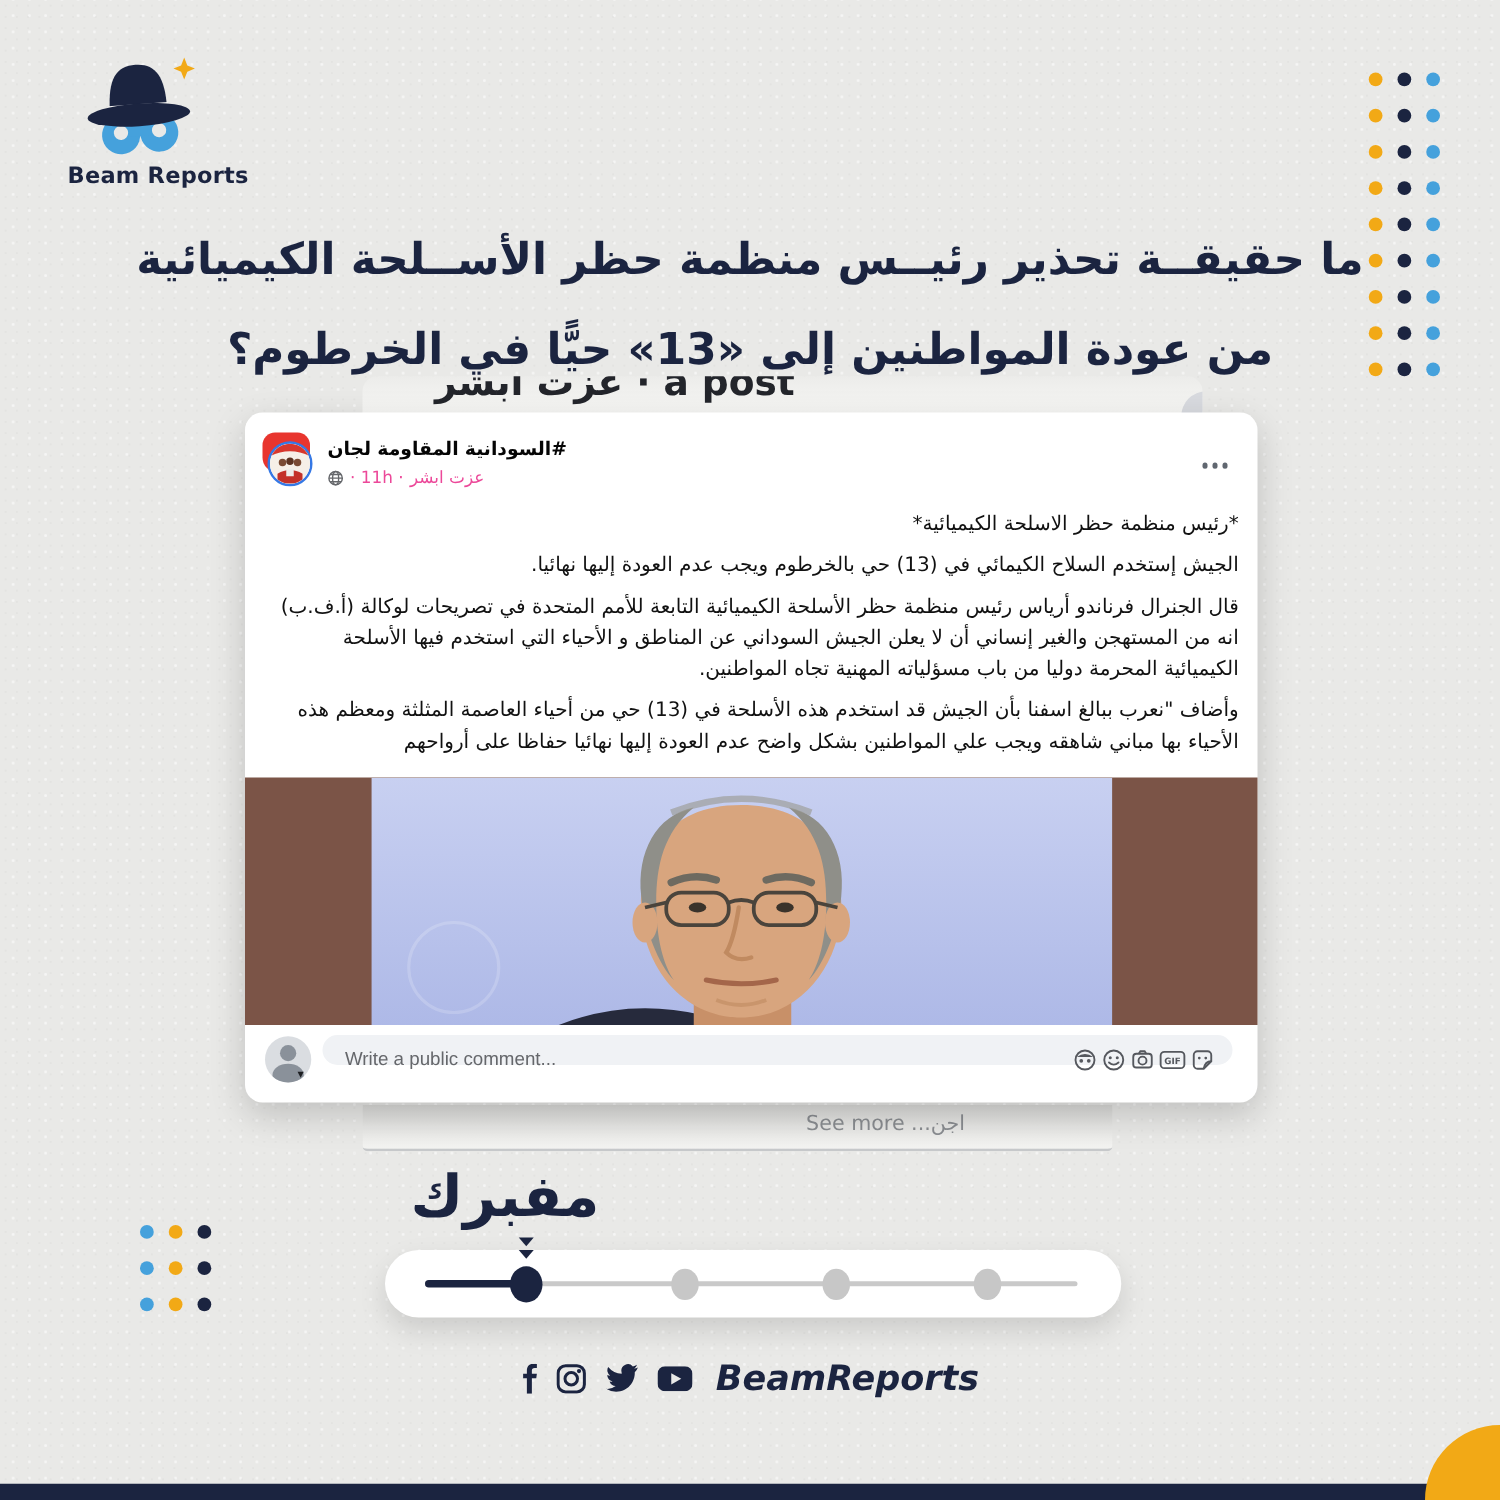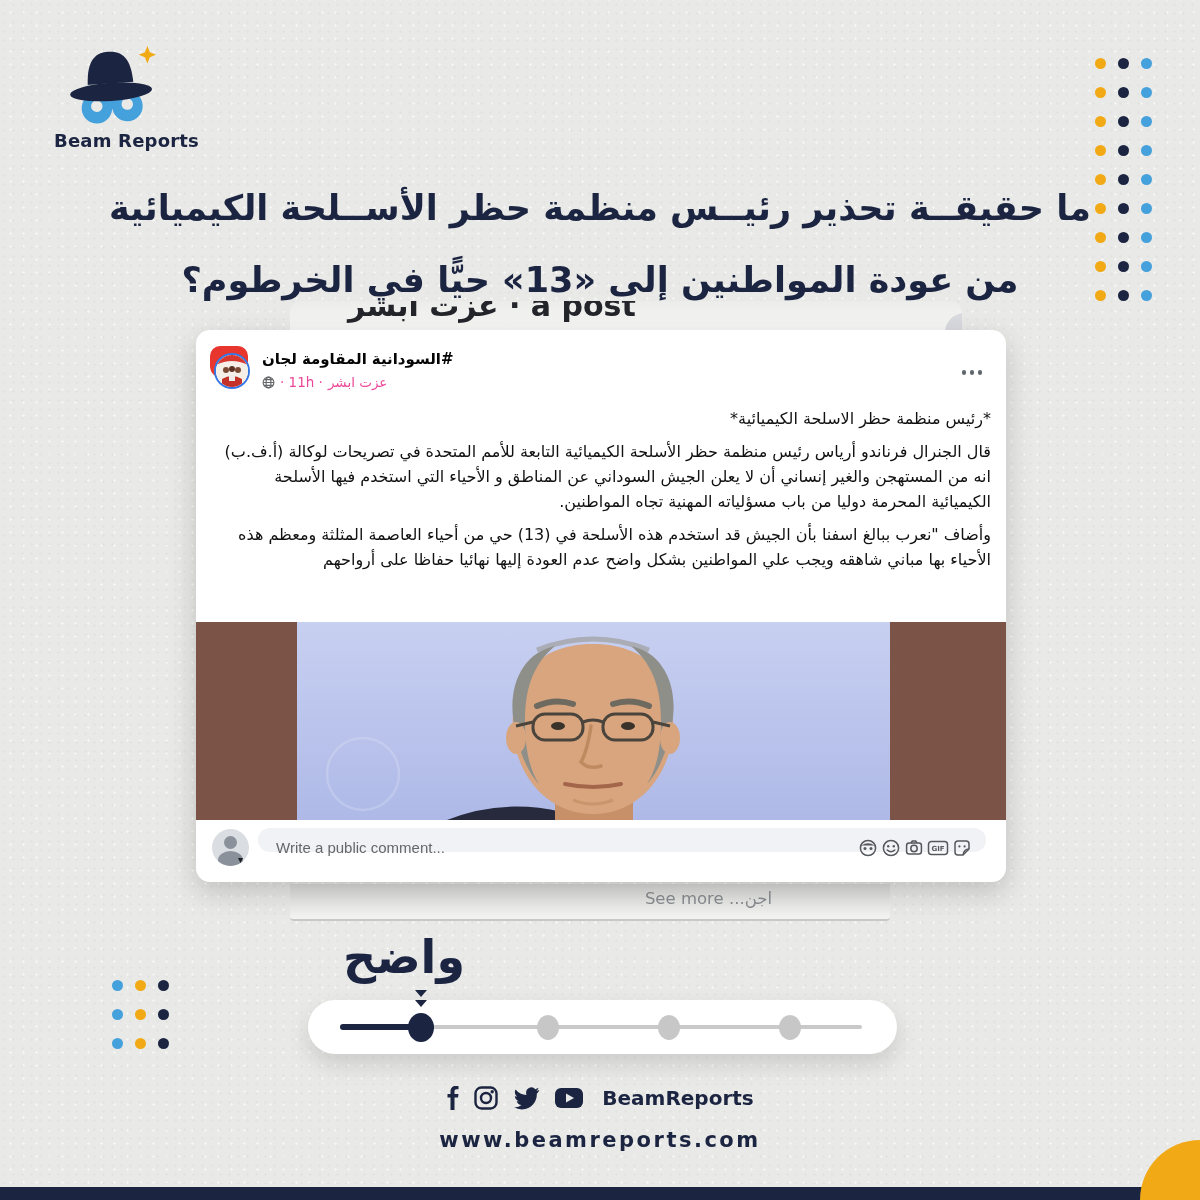--- a/index.html
+++ b/index.html
@@ -64,21 +64,21 @@
   .slider-fill{position:absolute;left:32px;top:24px;width:82px;height:6px;background:#1B2440;border-radius:3px;}
   .s-dot{position:absolute;border-radius:50%;}
   .s-dot.active{left:100px;top:13px;width:26px;height:29px;background:#1B2440;}
   .s-dot.g1{left:229px;top:15px;}
   .s-dot.g2{left:350px;top:15px;}
   .s-dot.g3{left:471px;top:15px;}
   .s-dot.gray{width:22px;height:25px;background:#C7C7C7;}
   
   .footer-row{position:absolute;left:0;top:1086px;width:1200px;display:flex;justify-content:center;align-items:center;gap:15px;}
   .footer-row svg{display:block;}
-  .footer-handle{font-size:20px;font-weight:bold;color:#1B2440;margin-left:4px;}
+  .footer-handle{font-size:28px;font-weight:bold;color:#1B2440;margin-left:4px;font-style:italic;}
   .footer-url{position:absolute;left:0;top:1128px;width:1200px;text-align:center;font-size:21px;font-weight:bold;
     color:#1B2440;letter-spacing:2.5px;}
   .bottom-bar{position:absolute;left:0;top:1187px;width:1200px;height:13px;background:#1B2440;}
   .corner-yellow{position:absolute;right:0;bottom:0;width:60px;height:60px;background:#F2A916;border-top-left-radius:100%;z-index:4;}
 </style>
 </head>
 <body>
 
 <div class="canvas">
 
@@ -190,20 +190,21 @@
     </div>
 
     <div class="fb-menu">
         <i></i>
         <i></i>
         <i></i>
       </div>
 
     <div class="fb-body" dir="rtl">
       <p>*رئيس منظمة حظر الاسلحة الكيميائية*</p>
+      <p>الجيش إستخدم السلاح الكيمائي في (13) حي بالخرطوم ويجب عدم العودة إليها نهائيا.</p>
       <p>قال الجنرال فرناندو أرياس رئيس منظمة حظر الأسلحة الكيميائية التابعة للأمم المتحدة في تصريحات لوكالة (أ.ف.ب) انه من المستهجن والغير إنساني أن لا يعلن الجيش السوداني عن المناطق و الأحياء التي استخدم فيها الأسلحة الكيميائية المحرمة دوليا من باب مسؤلياته المهنية تجاه المواطنين.</p>
       <p>وأضاف "نعرب ببالغ اسفنا بأن الجيش قد استخدم هذه الأسلحة في (13) حي من أحياء العاصمة المثلثة ومعظم هذه الأحياء بها مباني شاهقه ويجب علي المواطنين بشكل واضح عدم العودة إليها نهائيا حفاظا على أرواحهم</p>
     </div>
 
     <div class="photo-band">
       <div class="photo">
         <svg width="593" height="198" viewBox="0 0 593 198">
           <defs>
             <linearGradient id="pg" x1="0" y1="0" x2="0" y2="1">
               <stop offset="0" stop-color="#C8D0F1"></stop>
@@ -274,21 +275,21 @@
             <path d="M3 6 a3 3 0 0 1 3-3 H14 a3 3 0 0 1 3 3 V11 L11 17 H6 a3 3 0 0 1-3-3 Z" fill="none" stroke="#55585E" stroke-width="1.5"></path>
             <path d="M17 11 Q12 11 11 17" fill="none" stroke="#55585E" stroke-width="1.5"></path>
             <circle cx="7.4" cy="8.4" r="1.1" fill="#55585E"></circle>
             <circle cx="12.6" cy="8.4" r="1.1" fill="#55585E"></circle>
           </svg>
         </div>
       </div>
     </div>
   </div>
 
-  <div class="verdict-label" dir="rtl">واضح</div>
+  <div class="verdict-label" dir="rtl">مفبرك</div>
   <div class="verdict-arrow">
       <i></i>
       <i></i>
     </div>
   <div class="slider-card">
     <span class="slider-track"></span>
     <span class="slider-fill"></span>
     <span class="s-dot active"></span>
     <span class="s-dot gray g1"></span>
     <span class="s-dot gray g2"></span>
@@ -306,18 +307,17 @@
     </svg>
     <svg width="27" height="23" viewBox="0 0 24 20">
       <path d="M23.4 2.4 c-.84.37-1.74.62-2.68.74 a4.7 4.7 0 0 0 2.06-2.6 c-.9.54-1.9.93-2.97 1.14 A4.66 4.66 0 0 0 11.8 5.9 c0 .37.04.72.12 1.06 A13.23 13.23 0 0 1 2.3 2.08 a4.66 4.66 0 0 0 1.44 6.22 c-.76-.02-1.48-.23-2.1-.58 v.06 c0 2.26 1.6 4.14 3.74 4.57 -.4.1-.8.16-1.23.16 -.3 0-.6-.03-.88-.08 a4.67 4.67 0 0 0 4.35 3.24 A9.35 9.35 0 0 1 .76 17.6 a13.2 13.2 0 0 0 7.15 2.1 c8.58 0 13.27-7.1 13.27-13.27 l-.01-.6 A9.4 9.4 0 0 0 23.4 2.4 Z" fill="#1B2440"></path>
     </svg>
     <svg width="28" height="20" viewBox="0 0 28 20">
       <rect x="0" y="0" width="28" height="20" rx="6" fill="#1B2440"></rect>
       <path d="M11 5.5 L19 10 L11 14.5 Z" fill="#E9E9E7"></path>
     </svg>
     <span class="footer-handle">BeamReports</span>
   </div>
-  <div class="footer-url">www.beamreports.com</div>
 
   <div class="bottom-bar"></div>
   <div class="corner-yellow"></div>
 
 </div>
 
 </body></html>

